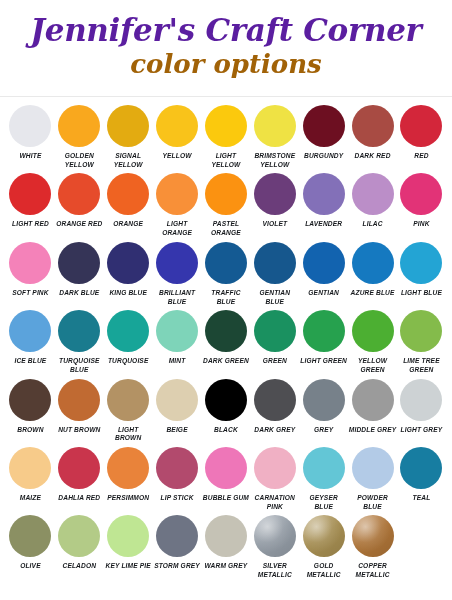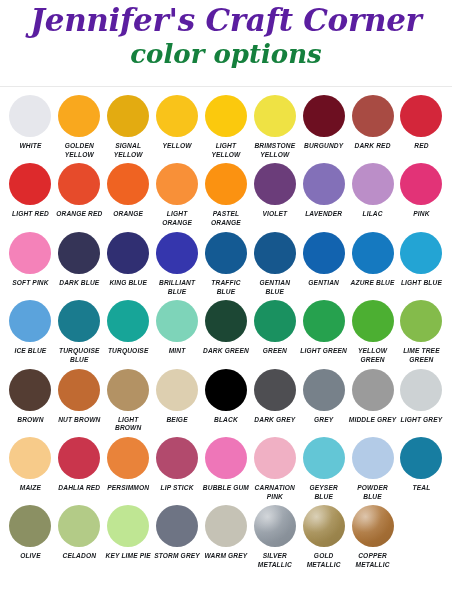--- a/index.html
+++ b/index.html
@@ -18,41 +18,41 @@
     position: relative;
     width: 452px;
     height: 600px;
     background: #ffffff;
     box-sizing: border-box;
     overflow: hidden;
   }
 
   
   .header {
-    padding-top: 4px;
+    padding-top: 14px;
     text-align: center;
     user-select: none;
   }
   .title-line1 {
     font-family: "DejaVu Serif", serif;
     font-style: italic;
     font-weight: bold;
     font-size: 31px;
     line-height: 1.04;
     letter-spacing: -0.3px;
     color: #5b1ea0;
     white-space: nowrap;
   }
   .title-line2 {
     font-family: "DejaVu Serif", serif;
     font-style: italic;
     font-weight: bold;
     font-size: 26px;
     line-height: 1.3;
-    color: #15803d;
+    color: #a16207;
     white-space: nowrap;
     margin-top: 2px;
   }
 
   
   .divider {
     width: 100%;
     height: 1px;
     background: #e9e9e9;
     margin-top: 14px;

